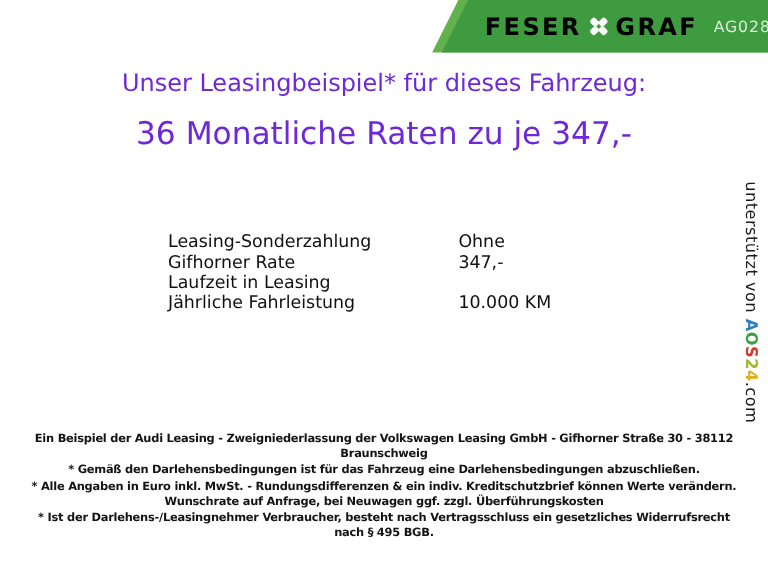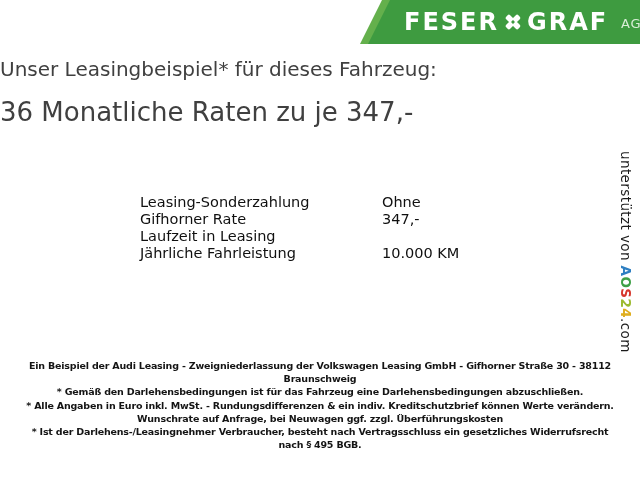--- a/index.html
+++ b/index.html
@@ -17,26 +17,26 @@
     background:#64b04c;
     clip-path:polygon(30px 0, 288px 0, 288px 44px, 8px 44px);
   }
   .banner-inner {
     position:absolute; inset:0;
     background:#3e9b40;
     clip-path:polygon(38px 0, 288px 0, 288px 44px, 16px 44px);
     display:flex; align-items:center;
     padding-left:52px; box-sizing:border-box;
   }
-  .brand { color:#ffffff; font-weight:bold; font-size:24px; letter-spacing:2px; }
+  .brand { color:#000000; font-weight:bold; font-size:20px; letter-spacing:2px; }
   .clover { margin:0 5px; display:flex; align-items:center; }
   .ref { color:#d9eed6; font-size:13px; letter-spacing:0.8px; margin-left:13px; margin-top:2px; }
 
   
-  .headline { position:absolute; top:57px; left:0; width:640px; color:#404040; }
+  .headline { position:absolute; top:57px; left:0; width:640px; text-align:center; color:#6d28d9; }
   .headline-1 { font-size:20px; line-height:24px; }
   .headline-2 { font-size:26px; line-height:29px; margin-top:17px; }
 
   
   .details { position:absolute; top:194px; left:140px; font-size:14.5px; color:#101010; }
   .detail-row { display:grid; grid-template-columns:242px auto; line-height:17px; }
 
   
   .support {
     position:absolute; top:151px; right:6px;

